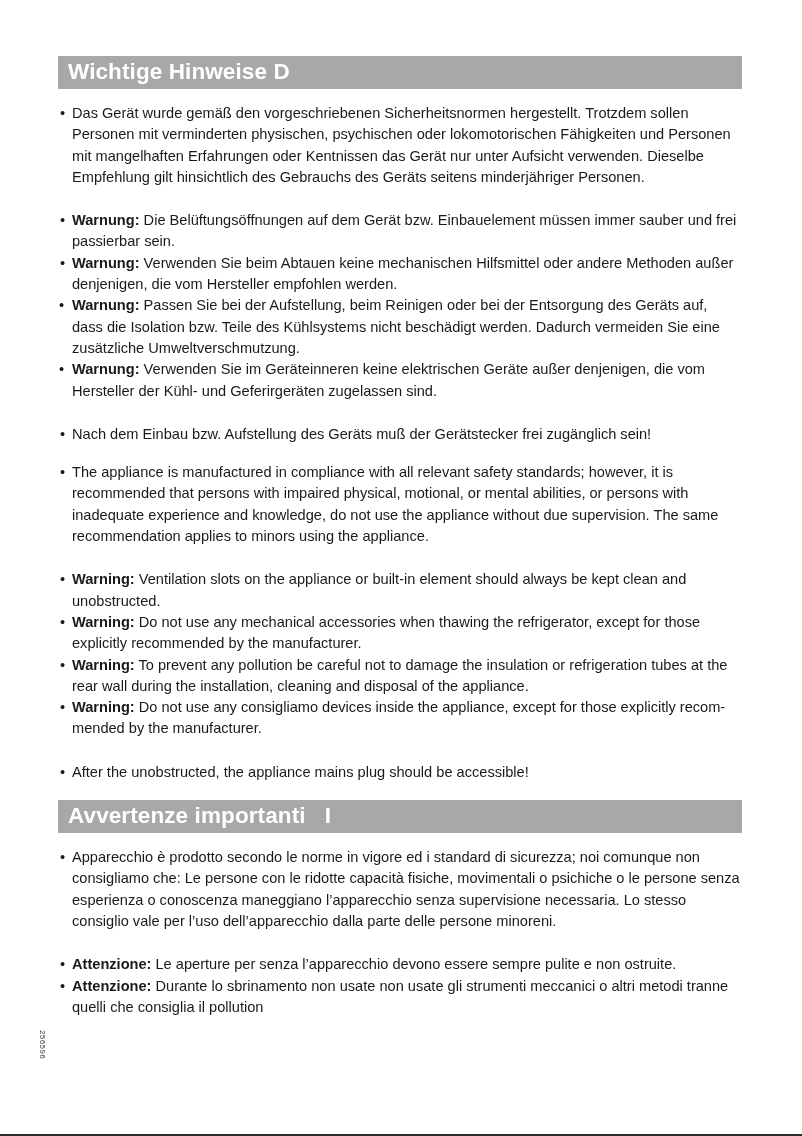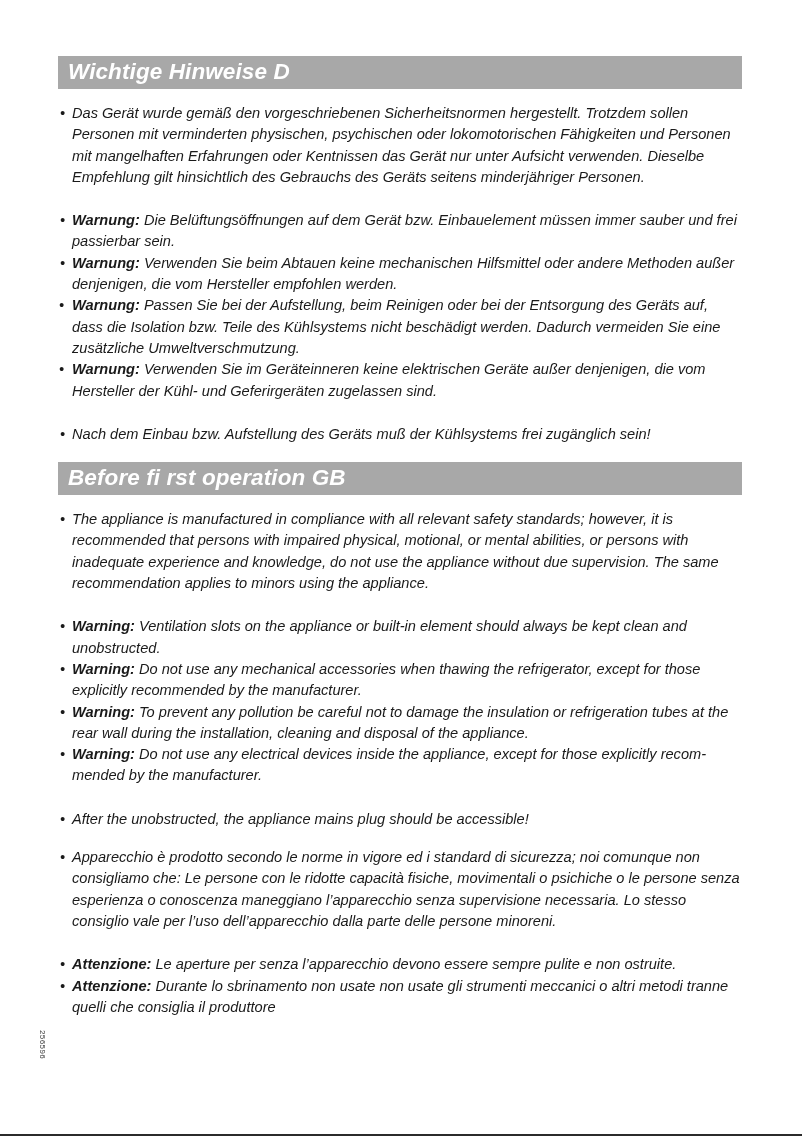--- a/index.html
+++ b/index.html
@@ -24,21 +24,20 @@
     top: 0;
     width: 802px;
     height: 1136px;
   }
 
   .content {
     position: absolute;
     left: 58px;
     top: 56px;
     width: 684px;
-    font-style: italic;
   }
 
   
   .bar {
     background: #a8a8a8;
     height: 33px;
     display: flex;
     align-items: center;
     padding-left: 10px;
     box-sizing: border-box;
@@ -142,87 +141,87 @@
         <span class="dot">•</span>
         <span class="txt"><b>Warnung:</b><span> Verwenden Sie im Geräteinneren keine elektrischen Geräte außer denjenigen, die vom Hersteller der Kühl- und Geferirgeräten zugelassen sind.</span></span>
       </div>
     </div>
 
     <div class="gap-md"></div>
 
     <div class="block">
       <div class="li">
         <span class="dot">•</span>
-        <span class="txt">Nach dem Einbau bzw. Aufstellung des Geräts muß der Kühlsystems frei zugänglich sein!</span>
+        <span class="txt">Nach dem Einbau bzw. Aufstellung des Geräts muß der Gerätstecker frei zugänglich sein!</span>
       </div>
     </div>
 
     <div class="gap-sm"></div>
 
+
+    <div class="block">
+      <div class="li">
+        <span class="dot">•</span>
+        <span class="txt">The appliance is manufactured in compliance with all relevant safety standards; however, it is recommended that persons with impaired physical, motional, or mental abilities, or persons with inadequate experience and knowledge, do not use the appliance without due supervision. The same recommendation applies to minors using the appliance.</span>
+      </div>
+    </div>
+
+    <div class="gap-md"></div>
+
+    <div class="block">
+      <div class="li">
+        <span class="dot">•</span>
+        <span class="txt"><b>Warning:</b><span> Ventilation slots on the appliance or built-in element should always be kept clean and unobstructed.</span></span>
+      </div>
+      <div class="li">
+        <span class="dot">•</span>
+        <span class="txt"><b>Warning:</b><span> Do not use any mechanical accessories when thawing the refrigerator, except for those explicitly recommended by the manufacturer.</span></span>
+      </div>
+      <div class="li">
+        <span class="dot">•</span>
+        <span class="txt"><b>Warning:</b><span> To prevent any pollution be careful not to damage the insulation or refrigeration tubes at the rear wall during the installation, cleaning and disposal of the appliance.</span></span>
+      </div>
+      <div class="li">
+        <span class="dot">•</span>
+        <span class="txt"><b>Warning:</b><span> Do not use any consigliamo devices inside the appliance, except for those explicitly recom-mended by the manufacturer.</span></span>
+      </div>
+    </div>
+
+    <div class="gap-md"></div>
+
+    <div class="block">
+      <div class="li">
+        <span class="dot">•</span>
+        <span class="txt">After the unobstructed, the appliance mains plug should be accessible!</span>
+      </div>
+    </div>
+
+    <div class="gap-sm"></div>
+
     <div class="bar">
-      <span class="bar-title">Before fi rst operation </span>
-      <span class="bar-lang">GB</span>
-    </div>
-
-    <div class="block">
-      <div class="li">
-        <span class="dot">•</span>
-        <span class="txt">The appliance is manufactured in compliance with all relevant safety standards; however, it is recommended that persons with impaired physical, motional, or mental abilities, or persons with inadequate experience and knowledge, do not use the appliance without due supervision. The same recommendation applies to minors using the appliance.</span>
-      </div>
-    </div>
-
-    <div class="gap-md"></div>
-
-    <div class="block">
-      <div class="li">
-        <span class="dot">•</span>
-        <span class="txt"><b>Warning:</b><span> Ventilation slots on the appliance or built-in element should always be kept clean and unobstructed.</span></span>
-      </div>
-      <div class="li">
-        <span class="dot">•</span>
-        <span class="txt"><b>Warning:</b><span> Do not use any mechanical accessories when thawing the refrigerator, except for those explicitly recommended by the manufacturer.</span></span>
-      </div>
-      <div class="li">
-        <span class="dot">•</span>
-        <span class="txt"><b>Warning:</b><span> To prevent any pollution be careful not to damage the insulation or refrigeration tubes at the rear wall during the installation, cleaning and disposal of the appliance.</span></span>
-      </div>
-      <div class="li">
-        <span class="dot">•</span>
-        <span class="txt"><b>Warning:</b><span> Do not use any electrical devices inside the appliance, except for those explicitly recom-mended by the manufacturer.</span></span>
-      </div>
-    </div>
-
-    <div class="gap-md"></div>
-
-    <div class="block">
-      <div class="li">
-        <span class="dot">•</span>
-        <span class="txt">After the unobstructed, the appliance mains plug should be accessible!</span>
-      </div>
-    </div>
-
-    <div class="gap-sm"></div>
-
+      <span class="bar-title">Avvertenze importanti   </span>
+      <span class="bar-lang">I</span>
+    </div>
 
     <div class="block">
       <div class="li">
         <span class="dot">•</span>
         <span class="txt">Apparecchio è prodotto secondo le norme in vigore ed i standard di sicurezza; noi comunque non consigliamo che: Le persone con le ridotte capacità fisiche, movimentali o psichiche o le persone senza esperienza o conoscenza  maneggiano l’apparecchio senza supervisione necessaria. Lo stesso consiglio vale per l’uso dell’apparecchio dalla parte delle persone minoreni.</span>
       </div>
     </div>
 
     <div class="gap-md"></div>
 
     <div class="block">
       <div class="li">
         <span class="dot">•</span>
         <span class="txt"><b>Attenzione:</b><span> Le aperture per senza l’apparecchio devono essere  sempre pulite e non ostruite.</span></span>
       </div>
       <div class="li">
         <span class="dot">•</span>
-        <span class="txt"><b>Attenzione:</b><span> Durante lo sbrinamento non usate non usate gli strumenti meccanici o altri metodi tranne quelli che consiglia il produttore</span></span>
+        <span class="txt"><b>Attenzione:</b><span> Durante lo sbrinamento non usate non usate gli strumenti meccanici o altri metodi tranne quelli che consiglia il pollution</span></span>
       </div>
     </div>
 
   </div>
 
   <div class="side-code">256596</div>
 </div>
 
 </body></html>

